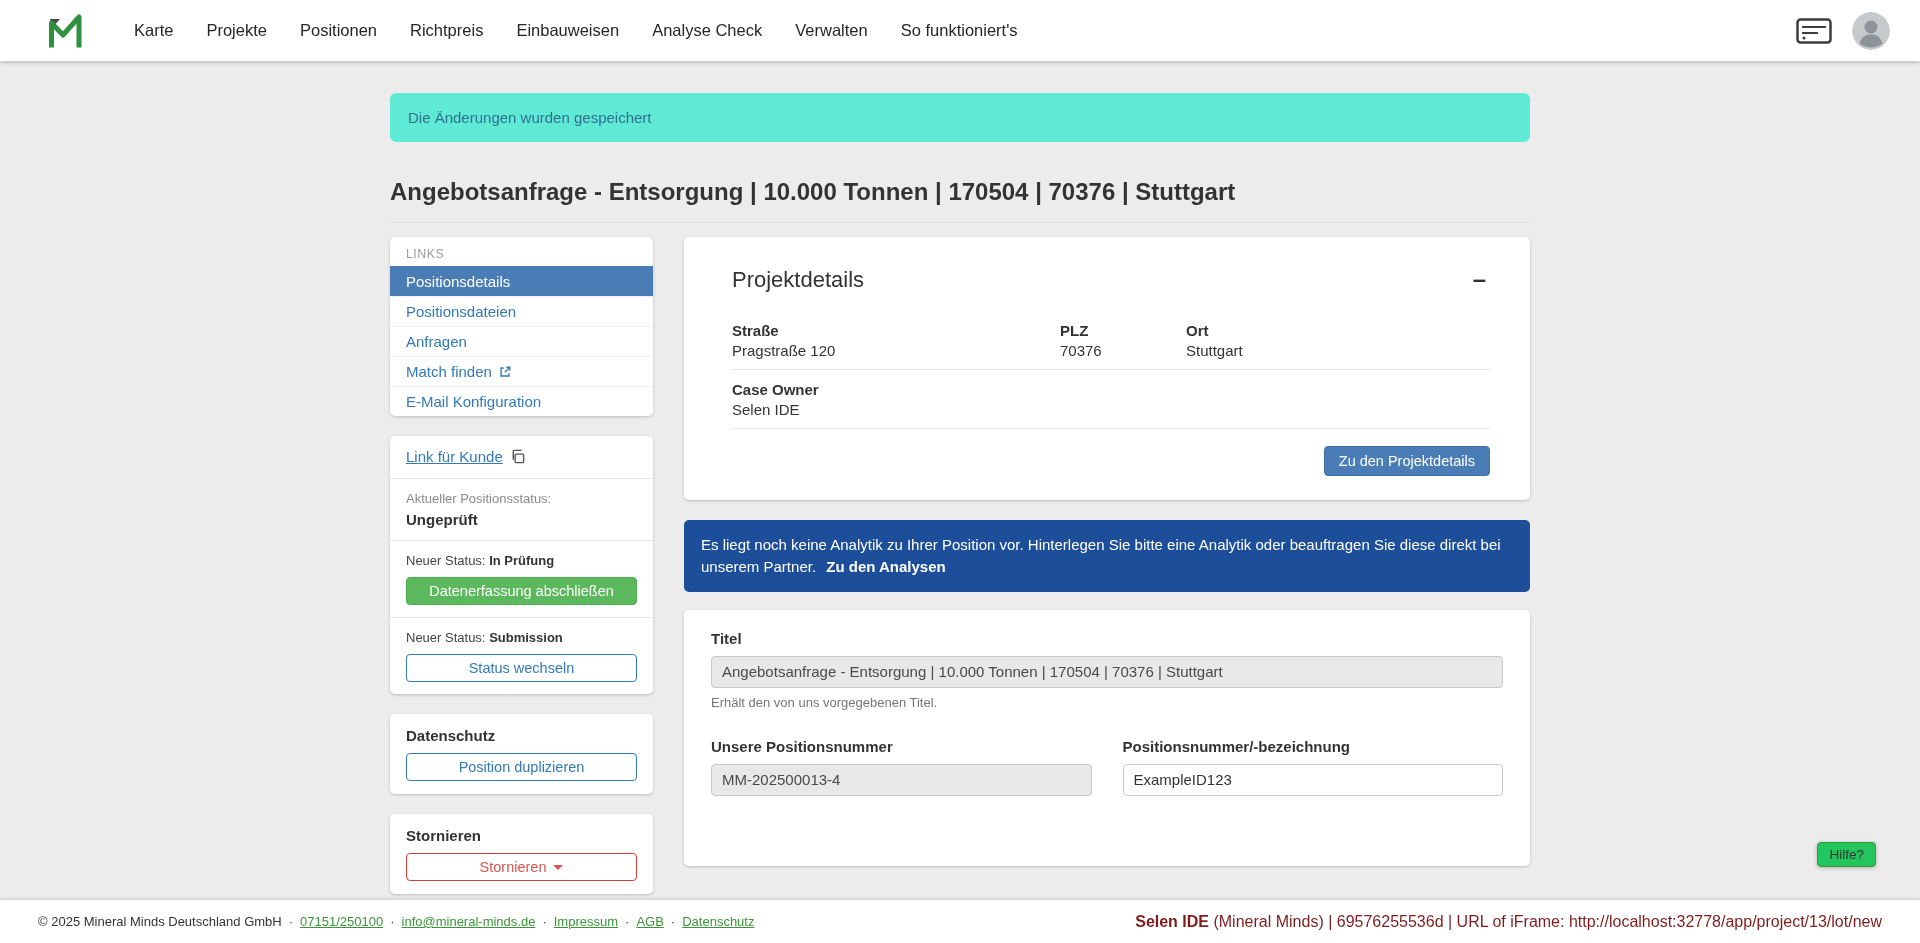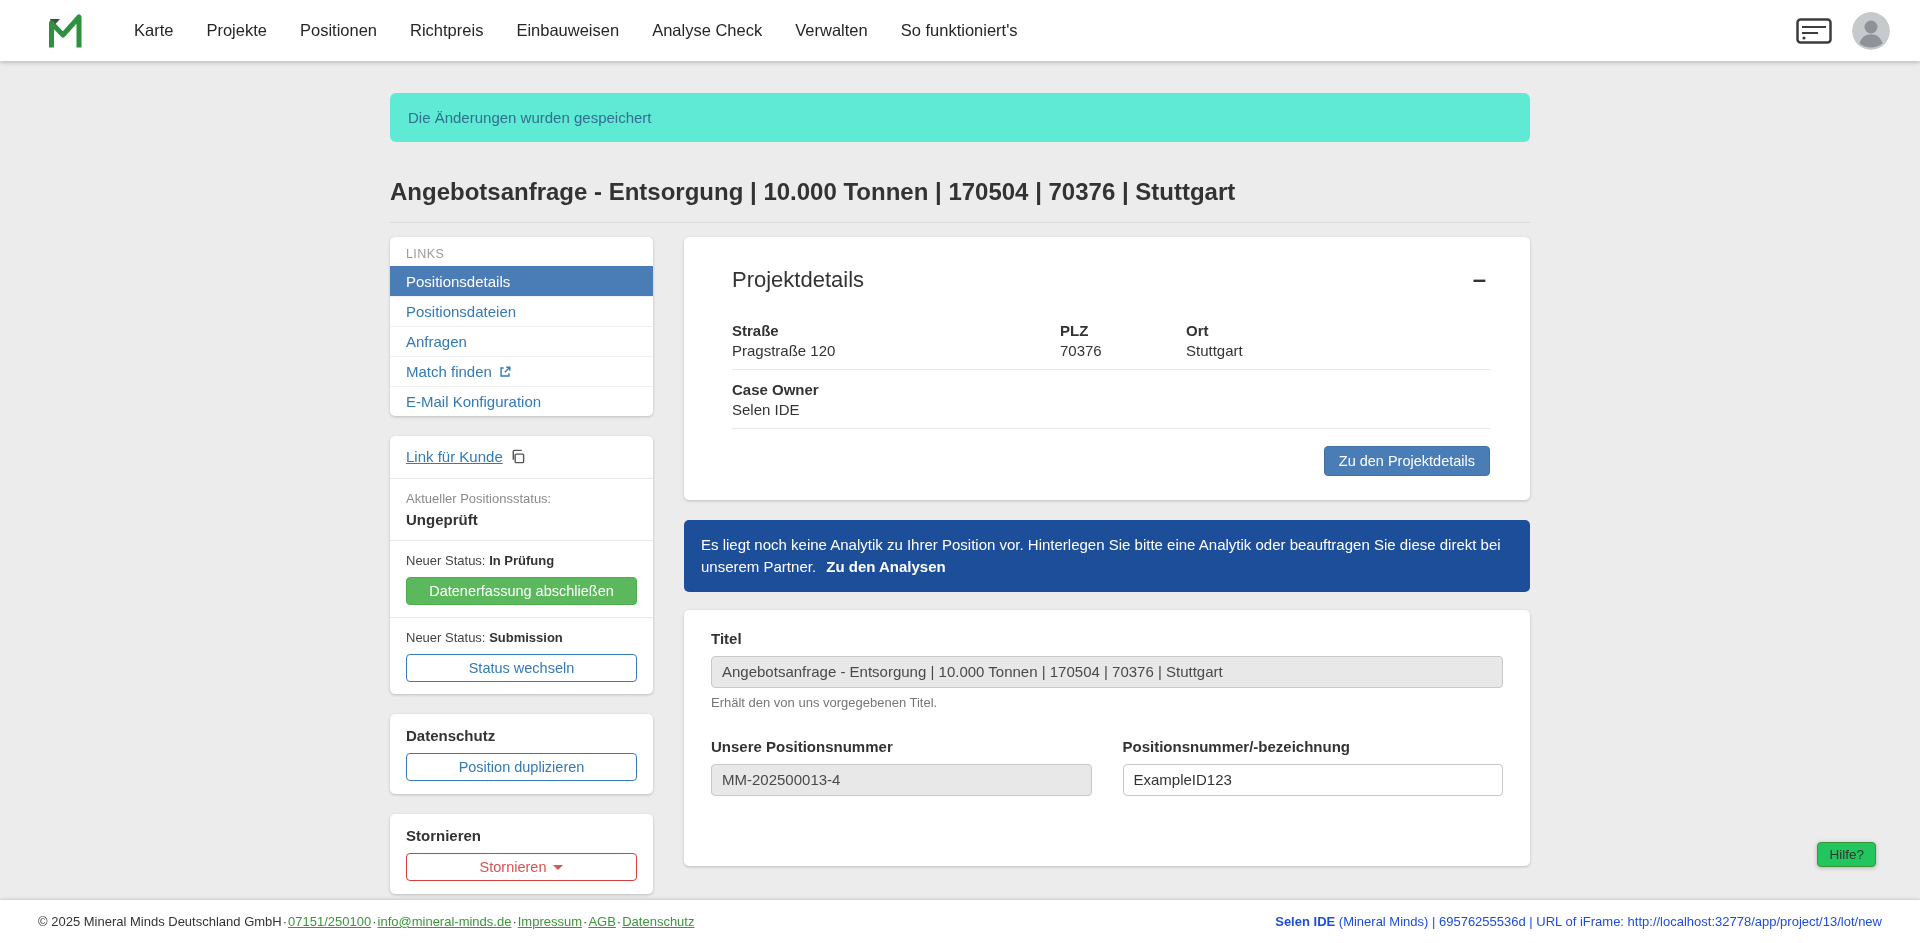--- a/index.html
+++ b/index.html
@@ -83,24 +83,24 @@
   .form-row{display:flex;gap:31px;margin-top:28px}
   .form-col{flex:1;min-width:0}
 
   
   .help-btn{position:absolute;right:44px;bottom:76px;z-index:40;background:#22c55e;border:1px solid #3a9639;border-radius:4px;
     padding:4px 11px;font-size:13.5px;color:#333;box-shadow:0 1px 4px rgba(0,0,0,.25)}
 
   
   .footer{position:absolute;left:0;bottom:0;width:100%;height:43px;background:#fff;box-shadow:0 -1px 3px rgba(0,0,0,.15);
     display:flex;align-items:center;padding:0 38px;z-index:30}
-  .footer-left{font-size:13px;color:#333;display:flex;align-items:flex-end;gap:1px;white-space:nowrap}
+  .footer-left{font-size:13px;color:#333;display:flex;align-items:flex-end;gap:7px;white-space:nowrap}
   .footer-left a{color:#3a9639;text-decoration:underline}
   .footer-sep{color:#333}
-  .footer-right{margin-left:auto;font-size:13px;color:#1d4ed8;white-space:nowrap}
+  .footer-right{margin-left:auto;font-size:16px;color:#7f1d1d;white-space:nowrap}
   .footer-right b{font-weight:700}
 </style>
 </head>
 <body>
 
 <nav class="navbar">
   <a class="brand">
     <svg width="38" height="38" viewBox="0 0 38 38">
       <path d="M4 7 L14 7 L6 16 Z" fill="#4a4a4a"></path>
       <path d="M5.5 33 V11 L17 23 L33 5 V33" stroke="#2f9140" stroke-width="5" fill="none" stroke-linejoin="round" stroke-linecap="square"></path>

